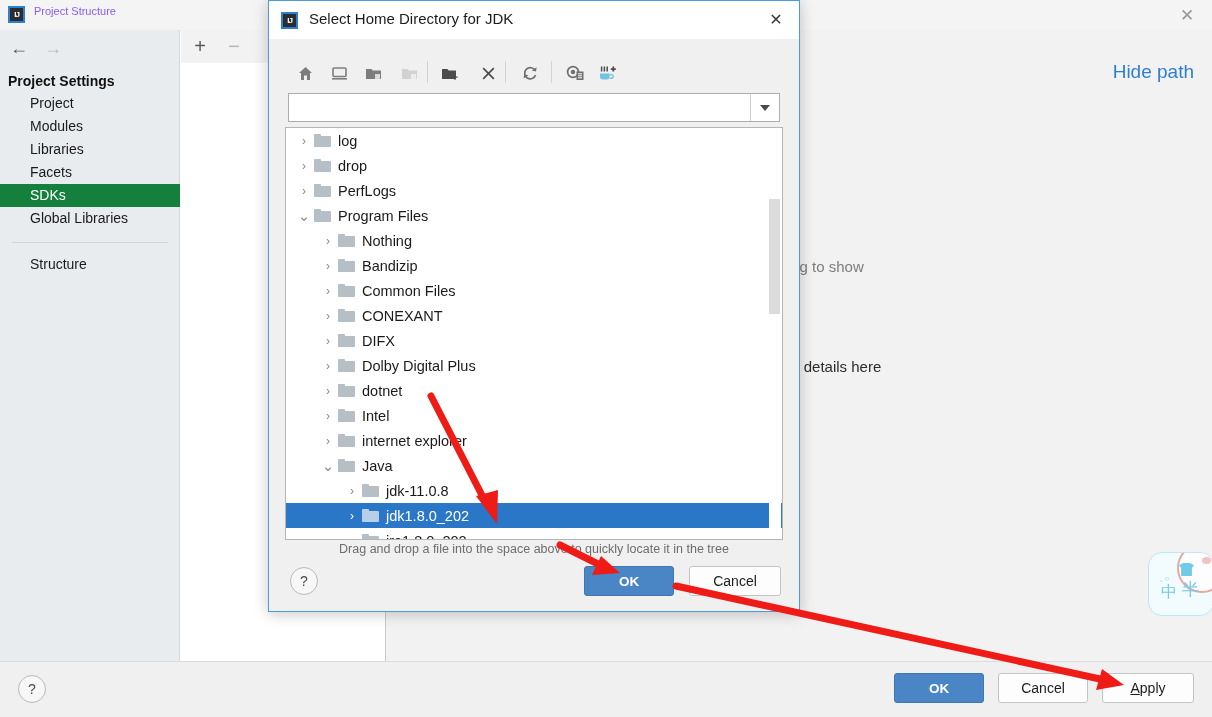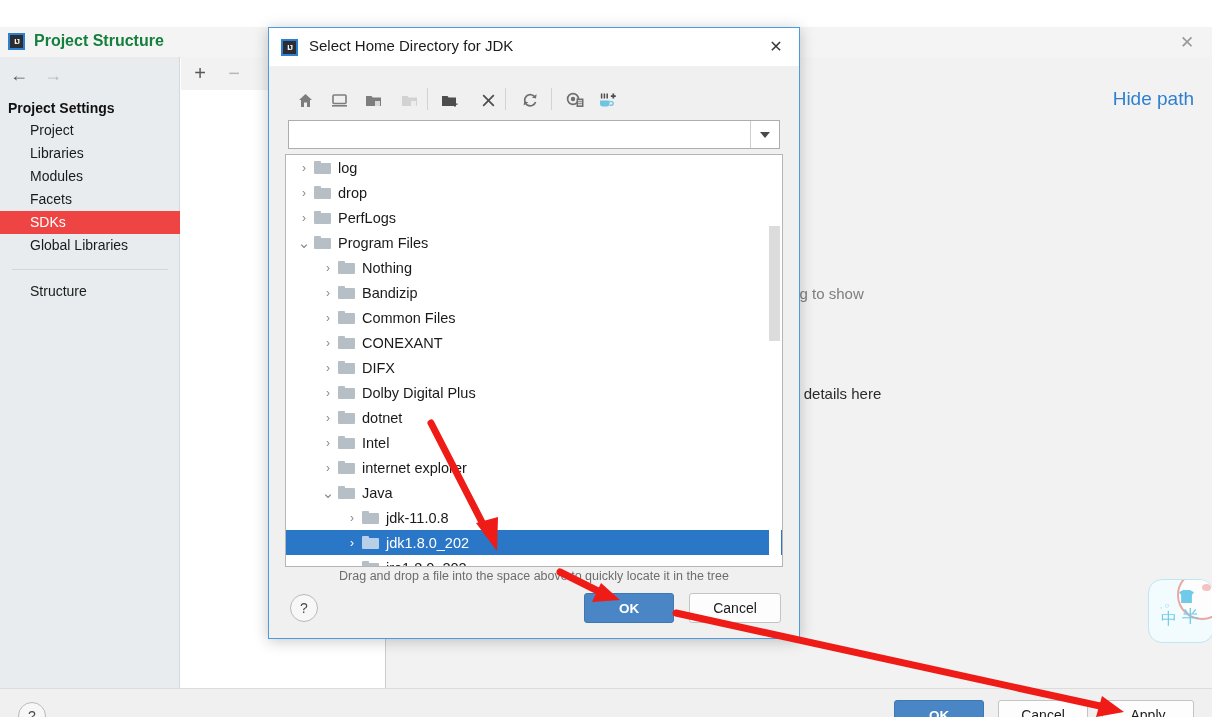--- a/index.html
+++ b/index.html
@@ -4,40 +4,40 @@
 <style>
   html, body {
     margin: 0; padding: 0;
     width: 1212px; height: 717px;
     overflow: hidden;
     font-family: "Liberation Sans", sans-serif;
     font-size: 13px;
     color: #1a1a1a;
     background: #ffffff;
   }
-  #root { position: relative; width: 1212px; height: 529px; margin-top: 27px; }
+  #root { position: relative; width: 1212px; height: 529px; }
 
   
   .ps-titlebar {
     position: absolute; left: 0; top: 0; width: 1212px; height: 30px;
     background: #f4f4f4;
     border-bottom: 1px solid #eaeaea;
   }
   .ps-title-icon {
     position: absolute; left: 8px; top: 6px; width: 17px; height: 17px;
     background: #2a2d31; border: 2px solid #2f7fd0; box-sizing: border-box;
     display: flex; align-items: center; justify-content: center;
   }
   .ps-title-icon span {
     color: #ffffff; font-size: 8px; font-weight: bold; letter-spacing: -1px;
     line-height: 1; font-family: "Liberation Sans", sans-serif;
   }
   .ps-title-text {
     position: absolute; left: 34px; top: 5px;
-    font-size: 16px; color: #15803d; font-weight: bold;
+    font-size: 11px; color: #8b5cf6;
   }
   .ps-close {
     position: absolute; right: 10px; top: 3px;
     width: 30px; height: 24px;
     display: flex; align-items: center; justify-content: center;
     color: #9a9a9a; font-size: 17px; line-height: 1;
   }
 
   
   .ps-sidebar {
@@ -59,21 +59,21 @@
 
   .side-group {
     font-weight: bold; font-size: 14px; color: #111;
     padding: 3px 0 3px 8px;
   }
   .side-item {
     font-size: 14px; color: #1a1a1a;
     padding: 3px 0 4px 30px;
   }
   .side-item.selected {
-    background: #ef4444; color: #ffffff;
+    background: #15803d; color: #ffffff;
   }
   .side-sep {
     margin: 12px 12px 10px 12px; height: 1px; background: #d2d6d9;
   }
 
   
   .ps-main {
     position: absolute; left: 181px; top: 30px; width: 1031px; height: 631px;
     background: #f2f2f2;
   }
@@ -324,22 +324,22 @@
 
   <div class="ps-sidebar">
     <div class="ps-nav">
       <div class="ps-nav-back">←</div>
       <div class="ps-nav-fwd">→</div>
     </div>
 
     <div style="position:absolute;left:0;top:40px;width:180px;">
       <div class="side-group">Project Settings</div>
       <div class="side-item">Project</div>
+      <div class="side-item">Modules</div>
       <div class="side-item">Libraries</div>
-      <div class="side-item">Modules</div>
       <div class="side-item">Facets</div>
 
       <div class="side-item selected">SDKs</div>
       <div class="side-item">Global Libraries</div>
 
       <div class="side-sep"></div>
       <div class="side-item">Structure</div>
     </div>
   </div>
 

